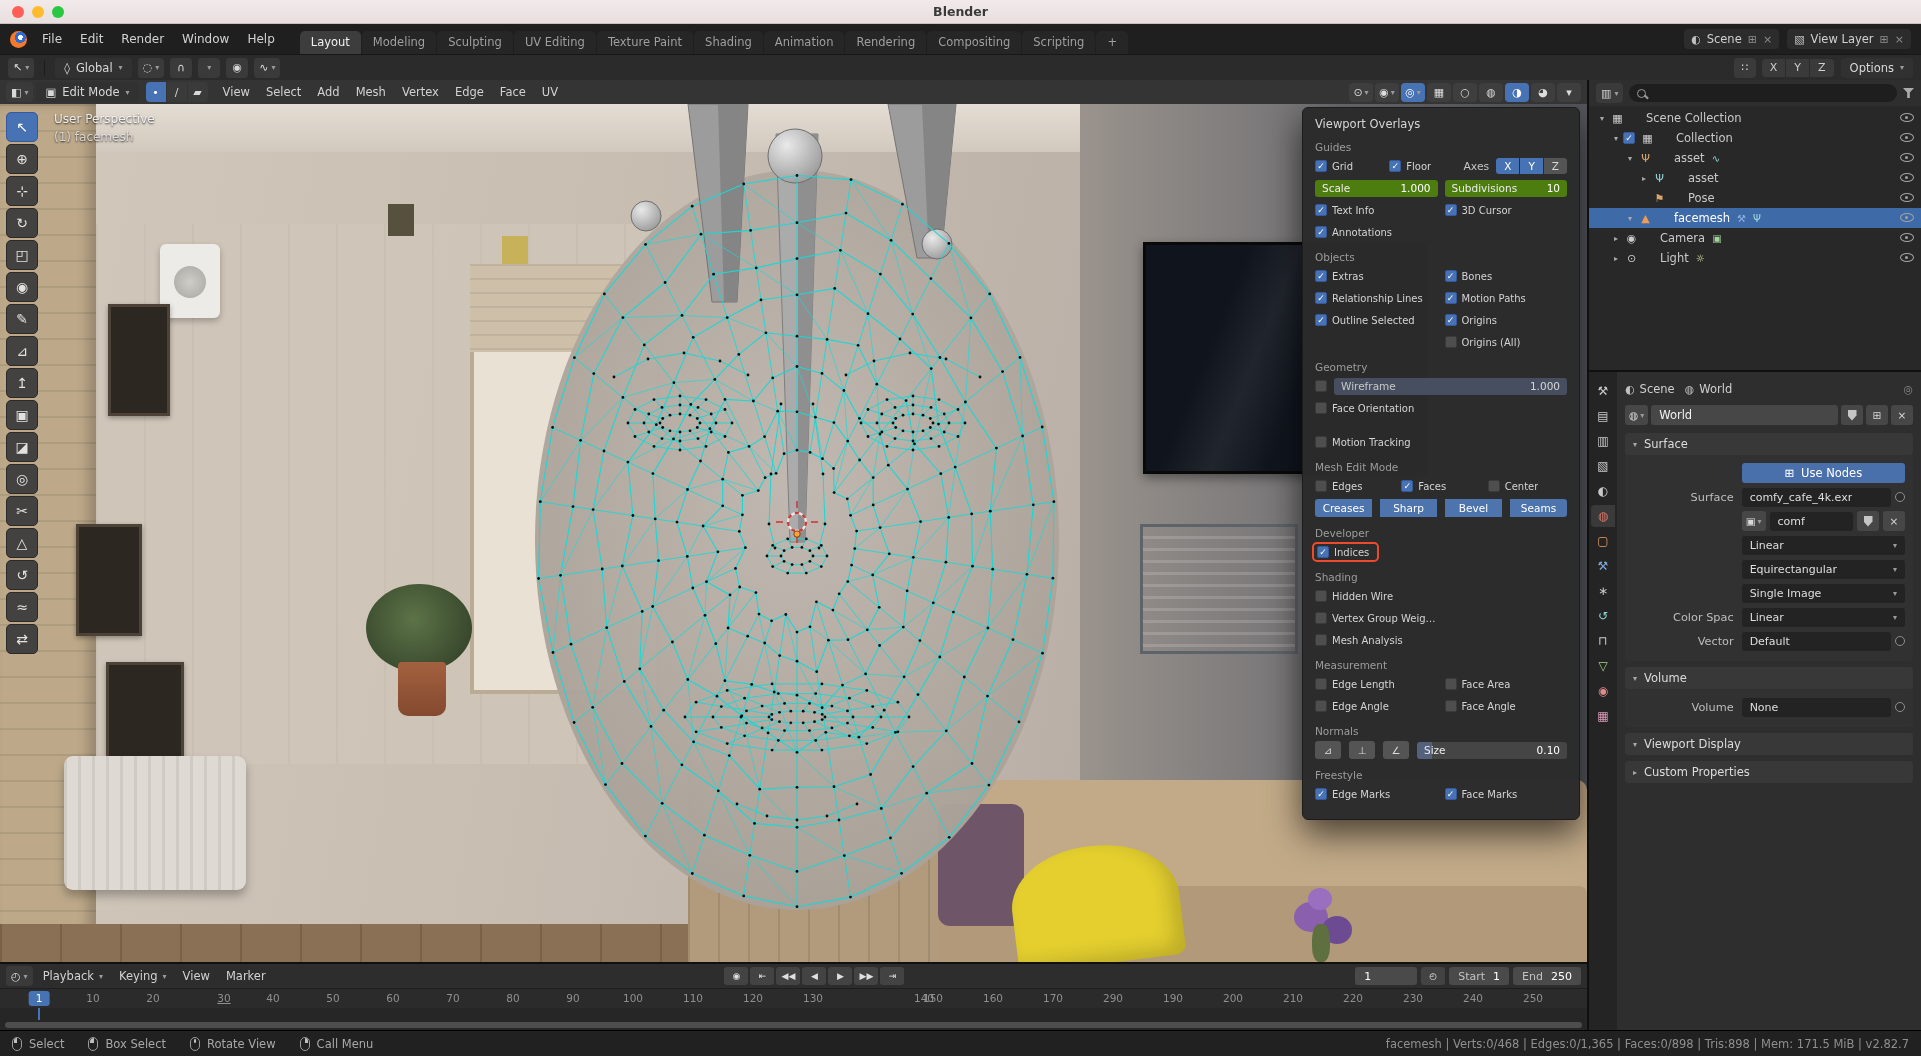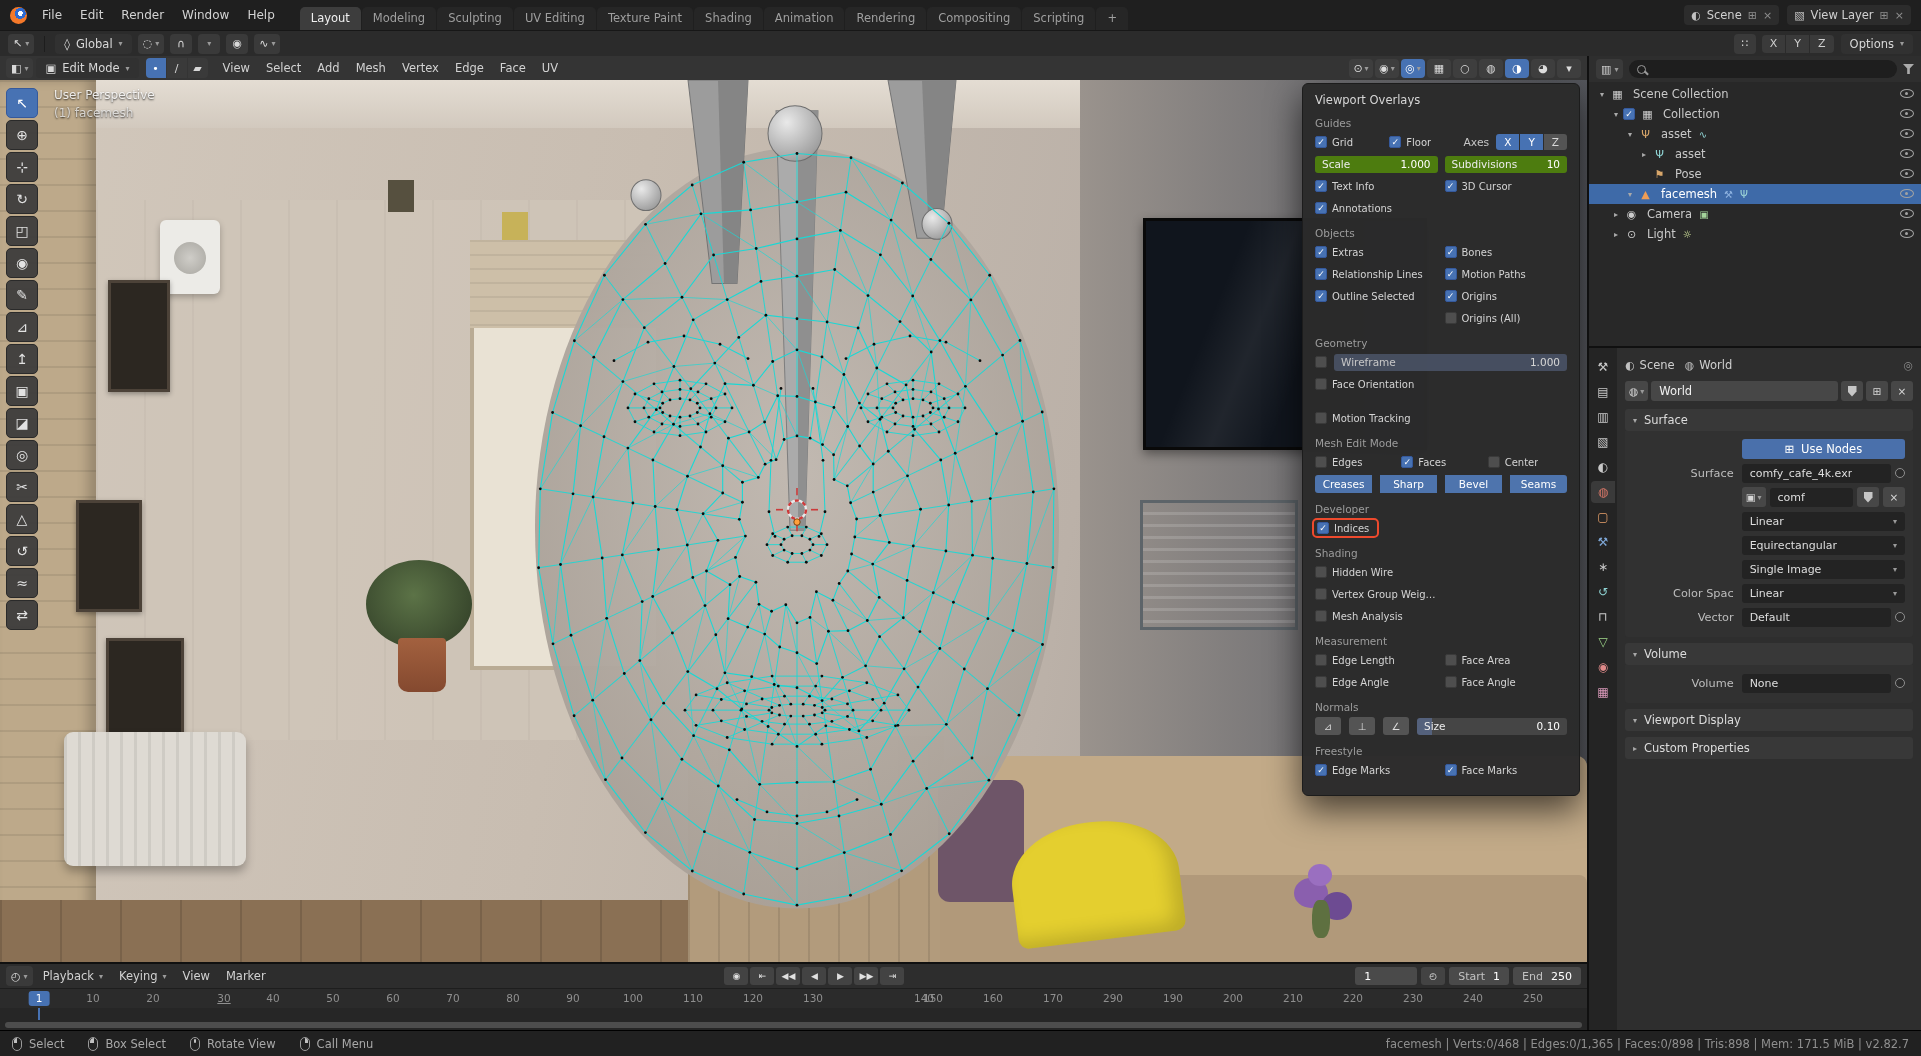--- a/index.html
+++ b/index.html
@@ -160,21 +160,21 @@
   #ol-search { flex:1; height:18px; background:#1e1e1e; border-radius:9px; display:flex; align-items:center; gap:5px; padding:0 8px; }
   .search-ico { width:9px; height:9px; border:1.4px solid #9a9a9a; border-radius:50%; position:relative; flex:0 0 auto; }
   .search-ico::after { content:""; position:absolute; width:5px; height:1.6px; background:#9a9a9a; transform:rotate(45deg); right:-4px; bottom:-1px; }
   .funnel-ico { width:11px; height:10px; background:#ababab; clip-path:polygon(0 0,100% 0,62% 45%,62% 100%,38% 100%,38% 45%); }
   #outliner-rows { flex:1; overflow:hidden; padding-top:2px; }
   .ol-row { height:20px; display:flex; align-items:center; padding-right:7px; font-size:11.5px; color:#c9c9c9; }
   .ol-row.selected { background:#3e6aa8; color:#fff; }
   .ol-disc { width:14px; text-align:center; font-size:8px; color:#a9a9a9; flex:0 0 auto; }
   .ol-cb { margin-right:4px; }
   .ol-ico { width:17px; text-align:center; font-size:11px; flex:0 0 auto; }
-  .ol-label { margin-left:7px; white-space:nowrap; overflow:hidden; text-overflow:ellipsis; }
+  .ol-label { margin-left:20px; white-space:nowrap; overflow:hidden; text-overflow:ellipsis; }
   .ol-trail { margin-left:7px; font-size:10px; flex:0 0 auto; }
   .eye-wrap { margin-left:auto; flex:0 0 auto; }
   .eye-ico { width:15px; height:13px; position:relative; display:inline-block; }
   .eye-ico::before { content:""; position:absolute; left:1px; top:3px; width:12px; height:7px; border:1.3px solid #a2a2a2; border-radius:50%; }
   .eye-ico::after { content:""; position:absolute; left:5.5px; top:6px; width:3px; height:3px; border-radius:50%; background:#a2a2a2; }
 
   
   #props { flex:1; min-height:0; border-top:2px solid #101010; display:flex; }
   #prop-tabs { width:28px; background:#242424; padding-top:8px; display:flex; flex-direction:column; gap:3px; align-items:center; }
   .ptab { width:24px; height:22px; border-radius:4px 0 0 4px; display:flex; align-items:center; justify-content:center; font-size:12px; }
@@ -233,20 +233,28 @@
   .mouse.left::before { left:0.5px; top:0.5px; width:45%; height:42%; border-radius:4px 0 0 0; }
   .mouse.middle::before { left:34%; top:9%; width:30%; height:40%; border-radius:2px; }
   .mouse.right::before { right:0.5px; top:0.5px; width:45%; height:42%; border-radius:0 4px 0 0; }
   #sb-stats { margin-left:auto; color:#8f8f8f; white-space:nowrap; }
 </style>
 </head>
 <body>
 
 <div id="app">
 
+  <div id="titlebar">
+    <div class="traffic">
+      <span class="tl red"></span>
+      <span class="tl yellow"></span>
+      <span class="tl green"></span>
+    </div>
+    <div id="win-title">Blender</div>
+  </div>
 
   <div id="topbar">
     <span class="blogo"></span>
     <div id="topbar-menus">
         <div class="menu-item">File</div>
         <div class="menu-item">Edit</div>
         <div class="menu-item">Render</div>
         <div class="menu-item">Window</div>
         <div class="menu-item">Help</div>
       </div>

